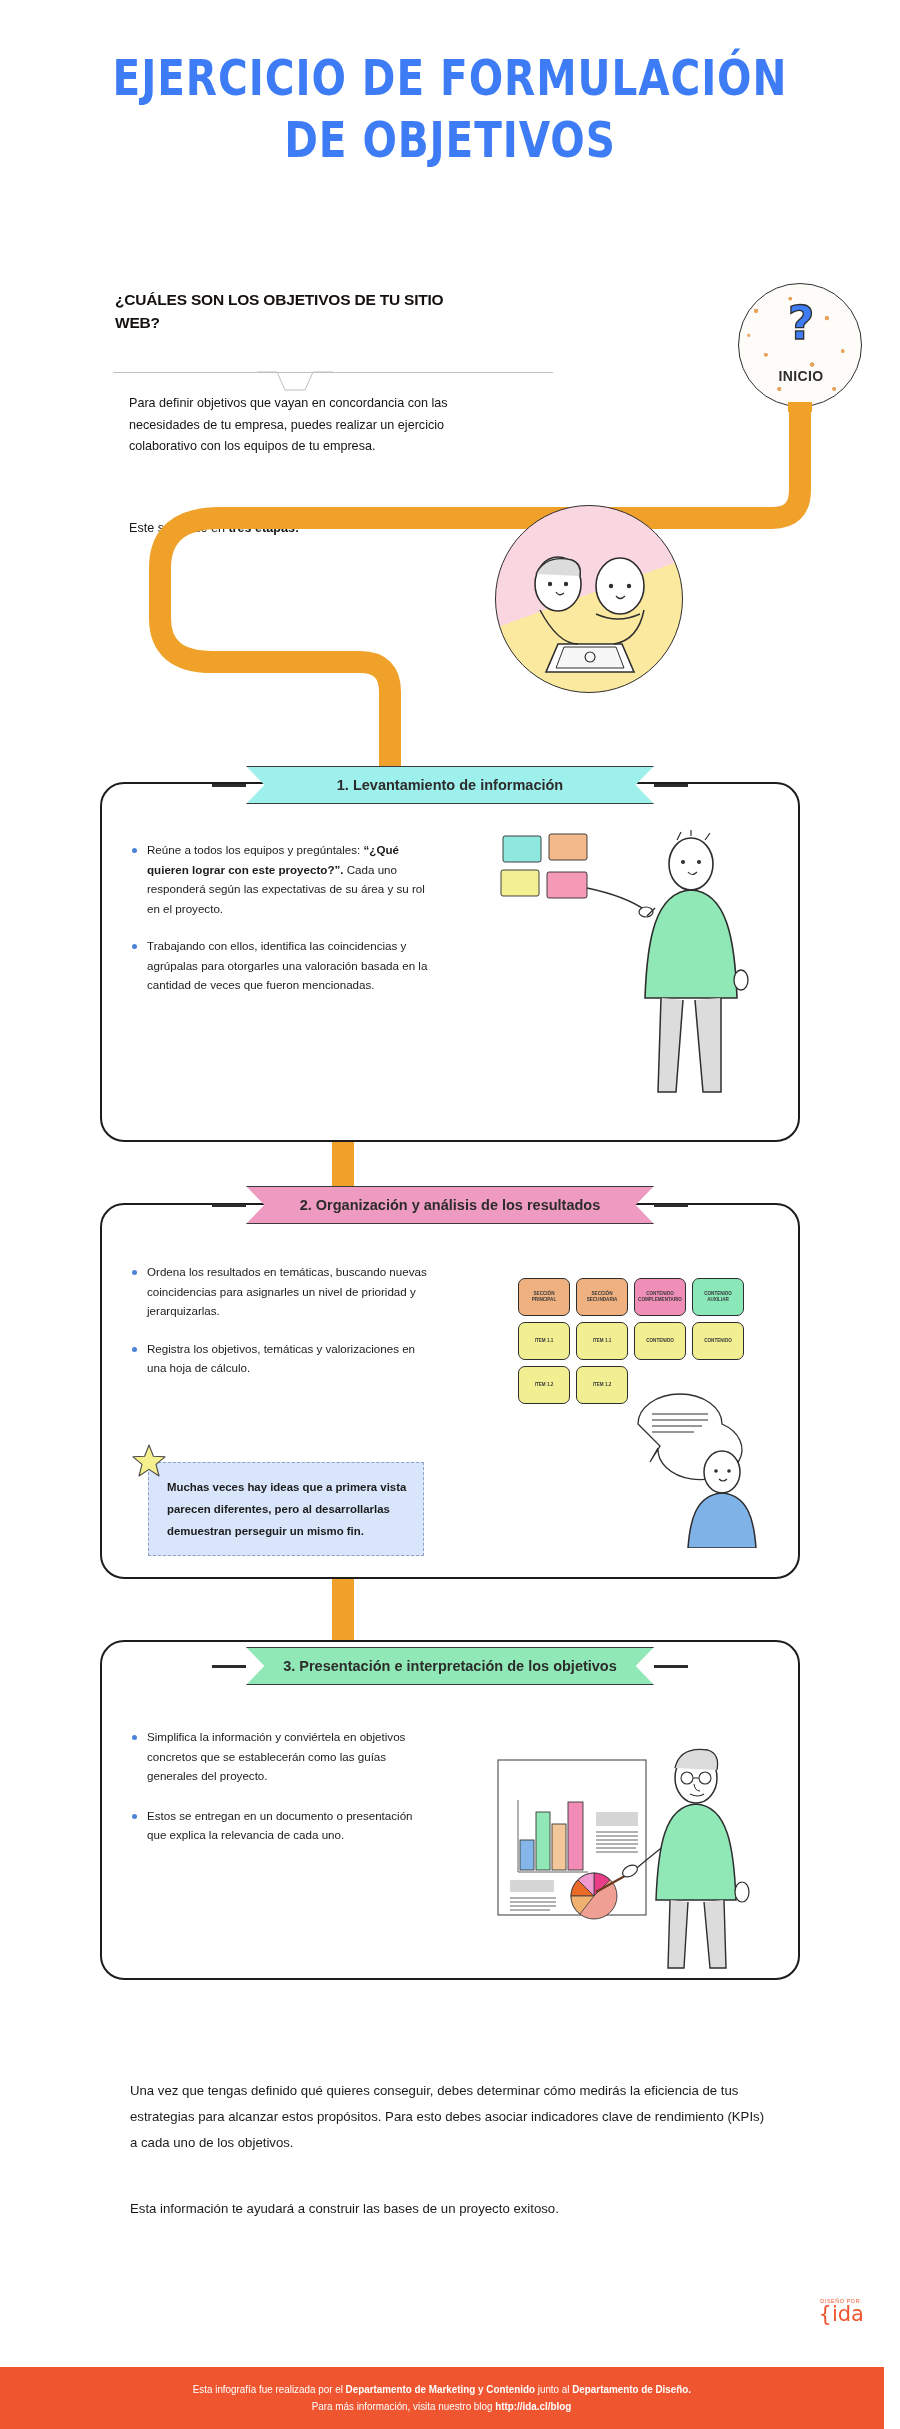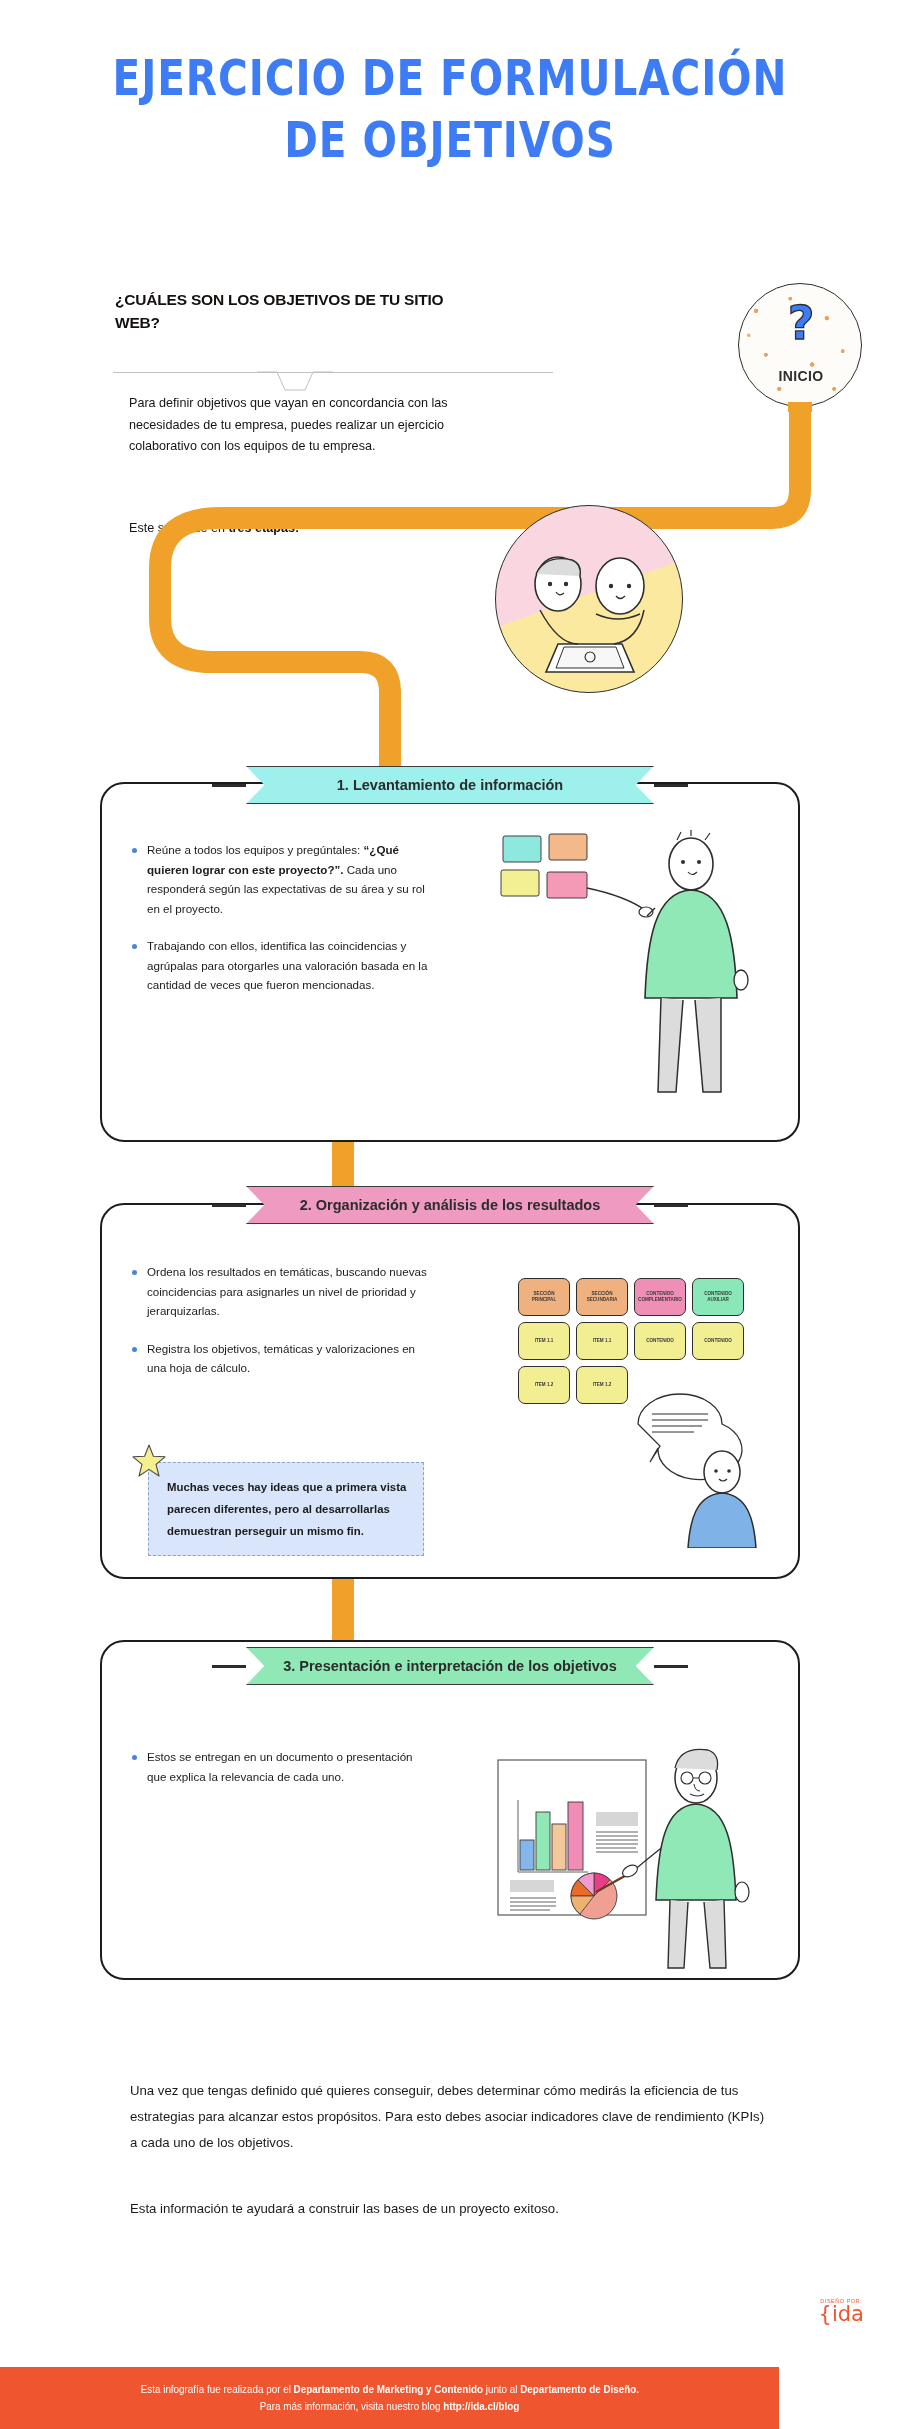--- a/index.html
+++ b/index.html
@@ -160,21 +160,21 @@
   }
 
   
   .logo { position: absolute; right: 36px; top: 2298px; text-align: center; }
   .logo .small { font-size: 5.4px; color: #ef5630; letter-spacing: 0.6px; }
   .logo .word {
     font-size: 21px; color: #ef5630; line-height: 20px;
     font-family: "DejaVu Sans", sans-serif;
   }
   .footer {
-    position: absolute; left: 0; bottom: 0; width: 779px; height: 62px;
+    position: absolute; left: 0; bottom: 0; width: 884px; height: 62px;
     background: #ef5630; color: #fff; text-align: center;
     display: flex; flex-direction: column; align-items: center; justify-content: center;
   }
   .footer .l1, .footer .l2 { font-size: 10.6px; line-height: 17px; transform: scaleX(0.93); }
   .footer b { font-weight: bold; }
 </style>
 </head>
 <body>
 
 <div class="page">
@@ -320,20 +320,23 @@
   <div class="pipe" style="left:332px; top:1579px; width:22px; height:66px;"></div>
 
   <div class="card" style="top:1640px; height:340px;"></div>
   <div class="ribbon-wrap" style="left:246px; top:1647px; width:408px;">
     <div class="tail-l"></div>
     <div class="tail-r"></div>
     <div class="ribbon-body" style="background:#8fe8b5;">3. Presentación e interpretación de los objetivos</div>
   </div>
 
   <div class="bullets" style="left:130px; top:1727px; width:300px;">
+    <div class="bullet">
+      <p>Simplifica la información y conviértela en objetivos concretos que se establecerán como las guías generales del proyecto.</p>
+    </div>
     <div class="bullet" style="margin-top:20px;">
       <p>Estos se entregan en un documento o presentación que explica la relevancia de cada uno.</p>
     </div>
   </div>
 
   <svg class="figure" style="left:478px; top:1720px;" width="300" height="250">
 
     <rect x="20" y="40" width="148" height="155" fill="#ffffff" stroke="#4a4a4a" stroke-width="1.1"></rect>
 
     <rect x="42" y="120" width="14" height="30" fill="#85b6ea" stroke="#3a3a3a" stroke-width="0.9"></rect>

